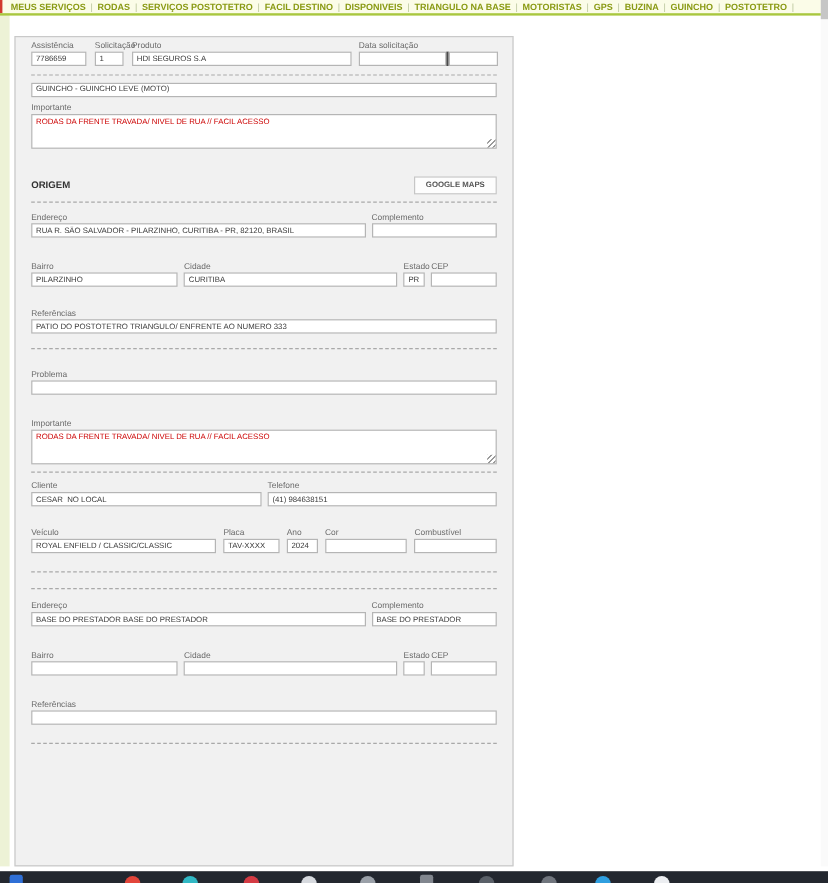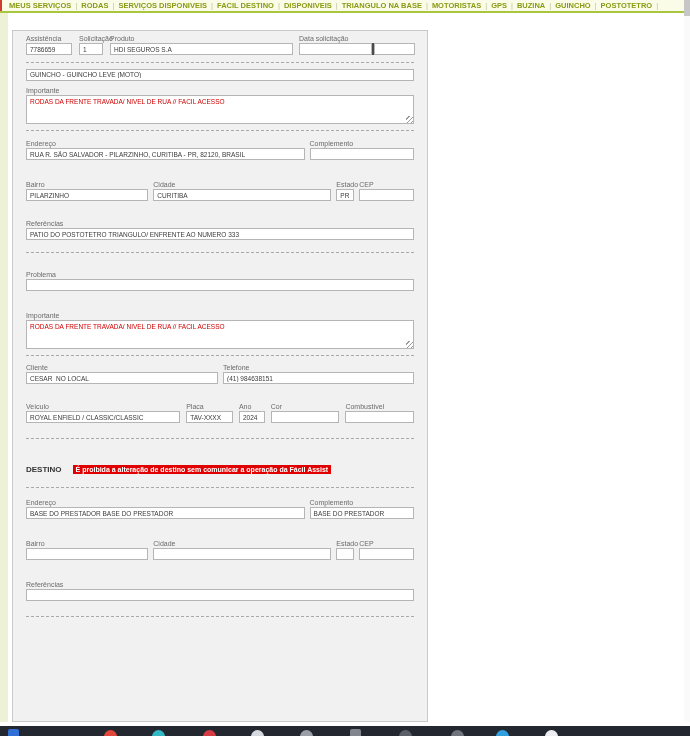--- a/index.html
+++ b/index.html
@@ -54,21 +54,21 @@
 
 <div class="page">
 
   <div class="left-strip"></div>
 
   <div class="nav">
     <span class="nav-item">MEUS SERVIÇOS</span>
     <span class="nav-sep">|</span>
     <span class="nav-item">RODAS</span>
     <span class="nav-sep">|</span>
-    <span class="nav-item">SERVIÇOS DISPONIVEIS</span>
+    <span class="nav-item">SERVIÇOS POSTOTETRO</span>
     <span class="nav-sep">|</span>
     <span class="nav-item">FACIL DESTINO</span>
     <span class="nav-sep">|</span>
     <span class="nav-item">DISPONIVEIS</span>
     <span class="nav-sep">|</span>
     <span class="nav-item">TRIANGULO NA BASE</span>
     <span class="nav-sep">|</span>
     <span class="nav-item">MOTORISTAS</span>
     <span class="nav-sep">|</span>
     <span class="nav-item">GPS</span>
@@ -119,20 +119,24 @@
 
     
     <input class="fld" style="margin-top: 4px;" value="GUINCHO - GUINCHO LEVE (MOTO)">
     <div class="flabel" style="margin-top:5px;">Importante</div>
     <div class="ta-wrap">
       <div class="ta">RODAS DA FRENTE TRAVADA/ NIVEL DE RUA // FACIL ACESSO</div>
       <div class="ta-handle"></div>
     </div>
 
     
+    <div class="row" style="margin-top:23px; justify-content:space-between; align-items:center;">
+      <div class="heading">ORIGEM</div>
+      <button class="maps-btn">GOOGLE MAPS</button>
+    </div>
     <div class="dashed" style="margin-top:6px;"></div>
 
     <div class="row" style="margin-top:8px; gap:5px;">
       <div class="fgroup" style="width:280px;">
         <div class="flabel">Endereço</div>
         <input class="fld" value="RUA R. SÃO SALVADOR - PILARZINHO, CURITIBA - PR, 82120, BRASIL" style="">
       </div>
       <div class="fgroup" style="width:105px;">
         <div class="flabel">Complemento</div>
         <input class="fld" value="" style="">
@@ -208,24 +212,20 @@
       </div>
       <div class="fgroup" style="width:69px;">
         <div class="flabel">Combustível</div>
         <input class="fld" value="" style="">
       </div>
     </div>
 
     <div class="dashed" style="margin-top:15px;"></div>
 
     
-    <div class="row" style="margin-top:26px; align-items:center;">
-      <span class="heading">DESTINO</span>
-      <span class="warn-badge">É proibida a alteração de destino sem comunicar a operação da Fácil Assist</span>
-    </div>
     <div class="dashed" style="margin-top:13px;"></div>
 
     <div class="row" style="margin-top:10px; gap:5px;">
       <div class="fgroup" style="width:280px;">
         <div class="flabel">Endereço</div>
         <input class="fld" value="BASE DO PRESTADOR BASE DO PRESTADOR" style="">
       </div>
       <div class="fgroup" style="width:105px;">
         <div class="flabel">Complemento</div>
         <input class="fld" value="BASE DO PRESTADOR" style="">

